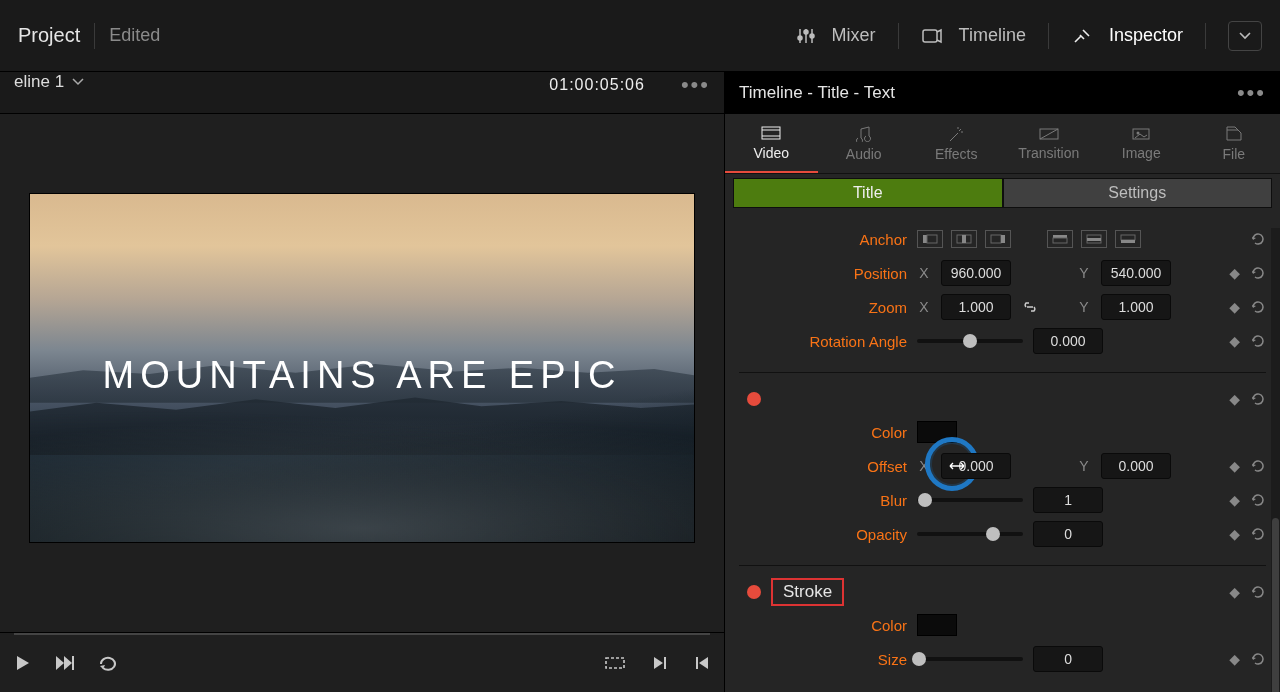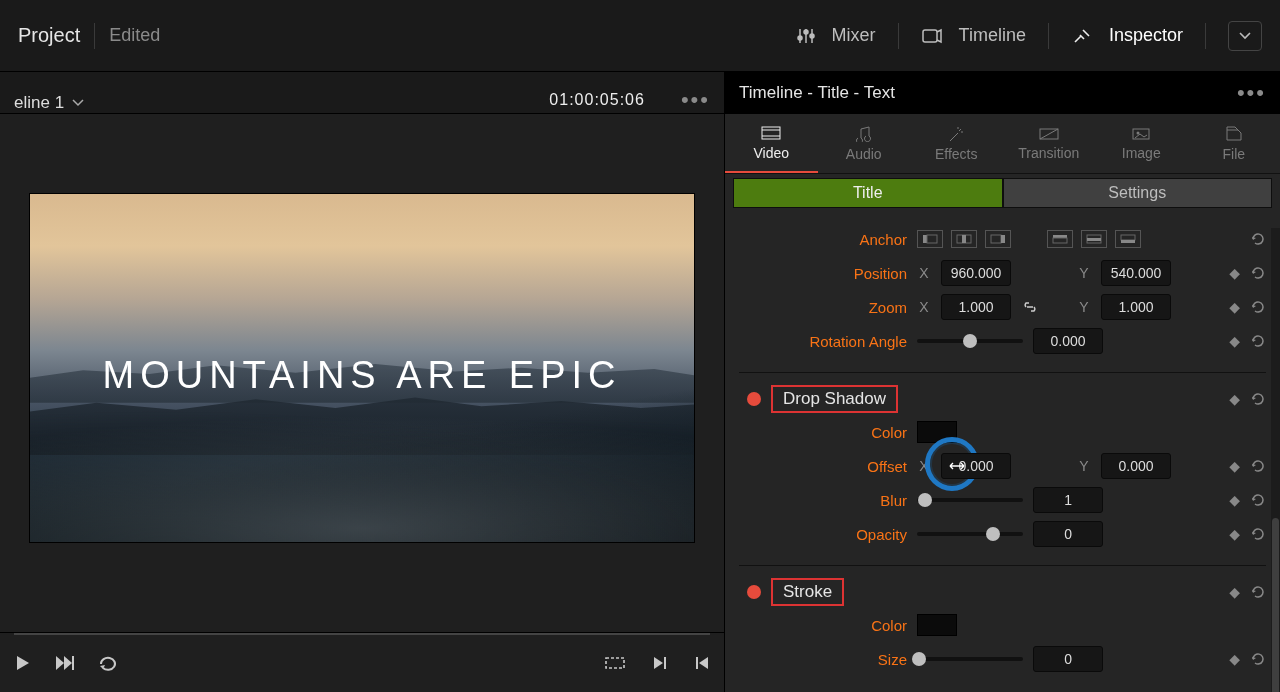--- a/index.html
+++ b/index.html
@@ -7,21 +7,21 @@
   .topbar{height:72px;display:flex;align-items:center;justify-content:space-between;padding:0 18px;border-bottom:1px solid #000}
   .topbar-left{display:flex;align-items:center;gap:14px}
   .proj{font-size:20px;color:#e5e5e5}
   .divider-v{width:1px;height:26px;background:#3a3a3a}
   .edited{color:#8a8a8a;font-size:18px}
   .topbar-right{display:flex;align-items:center;gap:22px}
   .top-btn{display:flex;align-items:center;gap:16px;color:#bdbdbd;font-size:18px;cursor:pointer}
   .top-btn.active{color:#fff}
   .menu-drop{width:34px;height:30px;border:1px solid #444;border-radius:4px;display:flex;align-items:center;justify-content:center;cursor:pointer}
   .row2{display:flex;height:42px;border-bottom:1px solid #000}
-  .row2-left{flex:0 0 724px;display:flex;align-items:flex-end;justify-content:space-between;padding:0 14px}
+  .row2-left{flex:0 0 724px;display:flex;align-items:flex-start;justify-content:space-between;padding:0 14px}
   .row2-right{flex:1;display:flex;align-items:center;justify-content:space-between;padding:0 14px;border-left:1px solid #000;background:#000000}
   .tl-name{display:flex;align-items:center;gap:8px;color:#ddd;font-size:17px}
   .tc{color:#eee;font-size:16px;letter-spacing:1px}
   .tc-icons{display:flex;align-items:center;gap:16px}
   .ring{width:20px;height:20px;border-radius:50%;border:2px solid transparent;background:conic-gradient(#ff3b3b,#ffb400,#38d66b,#2aa7ff,#7a3bff,#ff3b3b);-webkit-mask:radial-gradient(circle,transparent 5px,#000 6px);mask:radial-gradient(circle,transparent 5px,#000 6px)}
   .dots{color:#8a8a8a;font-size:22px;letter-spacing:2px}
   .insp-title{color:#e5e5e5;font-size:17px}
 
   .main{display:flex;height:calc(100% - 72px - 42px)}
   .left{flex:0 0 724px;display:flex;flex-direction:column;background:#1f1f1f}
@@ -361,21 +361,20 @@
             <svg width="16" height="16">
               <path d="M3 8 A5 5 0 1 1 5 12" stroke="#888" fill="none" stroke-width="1.5"></path>
               <path d="M2 6 L3 9 L6 7 Z" fill="#888"></path>
             </svg>
           </span>
       </div>
 
       <div class="section">
         <div class="section-head">
           <span class="dot-toggle"></span>
-          <span class="sec-title boxed">Drop Shadow</span>
           <span class="spacer"></span>
           <span class="kf">◆</span>
           <span class="reset">
               <svg width="16" height="16">
                 <path d="M3 8 A5 5 0 1 1 5 12" stroke="#888" fill="none" stroke-width="1.5"></path>
                 <path d="M2 6 L3 9 L6 7 Z" fill="#888"></path>
               </svg>
             </span>
         </div>
         <div class="prop">

